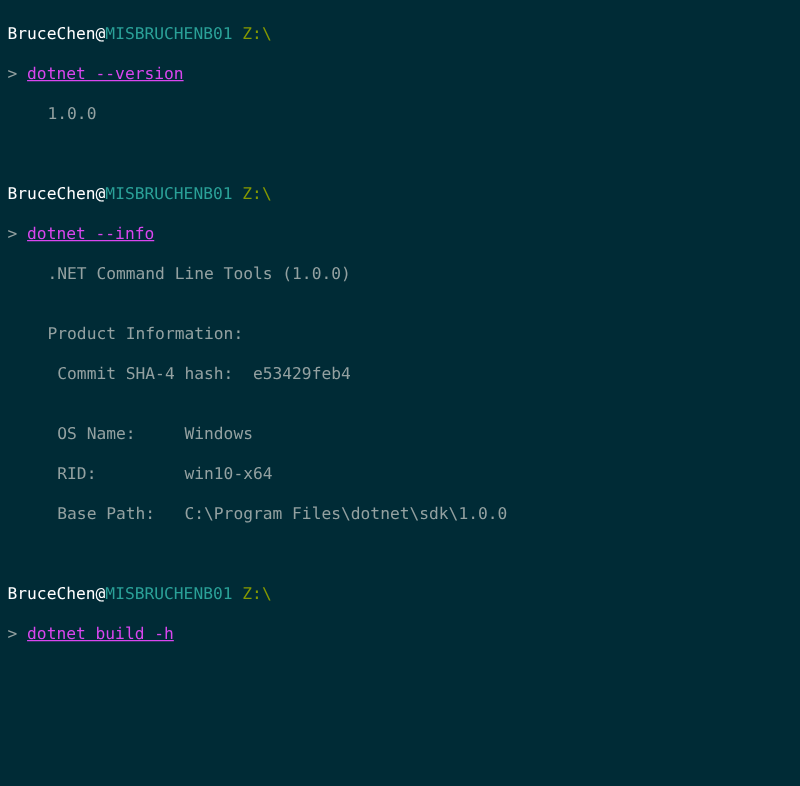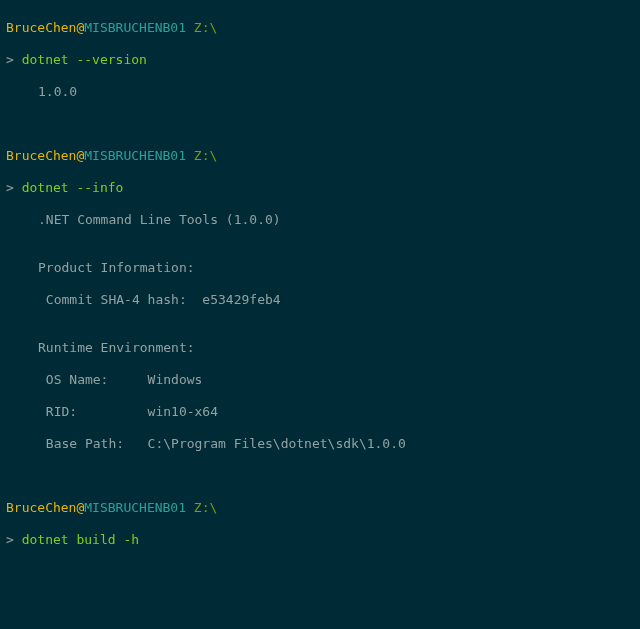--- a/index.html
+++ b/index.html
@@ -11,44 +11,43 @@
     font-size: 13px;
     line-height: 16px;
     width: 640px;
     height: 629px;
     overflow: hidden;
   }
   .terminal {
     padding: 4px 6px;
     white-space: pre;
   }
-  .user { color: #eab308; margin-top: 27px; }
+  .user { color: #ffffff; margin-top: 27px; }
   .host { color: #2aa198; margin-top: 20px; }
   .path { color: #859900; }
   .promptsym { color: #93a1a1; }
-  .cmd { color: #84cc16; }
+  .cmd { color: #d946ef; text-decoration: underline; }
   .out { color: #93a1a1; margin-left: 32px; }
   [data-bind] { white-space: pre; }
 </style>
 </head>
 <body>
 
 <div class="terminal">
 <div><span class="user" data-bind="p1.user">BruceChen</span><span class="user" data-bind="p1.at">@</span><span class="host" data-bind="p1.host">MISBRUCHENB01</span><span class="path" data-bind="p1.path"> Z:\</span></div>
 <div><span class="promptsym" data-bind="p1.sym">&gt; </span><span class="cmd" data-bind="p1.cmd">dotnet --version</span></div>
 <div class="out" data-bind="out1.l1">1.0.0</div>
 <div class="out"> </div>
 <div><span class="user" data-bind="p2.user">BruceChen</span><span class="user" data-bind="p2.at">@</span><span class="host" data-bind="p2.host">MISBRUCHENB01</span><span class="path" data-bind="p2.path"> Z:\</span></div>
 <div><span class="promptsym" data-bind="p2.sym">&gt; </span><span class="cmd" data-bind="p2.cmd">dotnet --info</span></div>
 <div class="out" data-bind="out2.l0">.NET Command Line Tools (1.0.0)</div>
 <div class="out" data-bind="out2.l1"></div>
 <div class="out" data-bind="out2.l2">Product Information:</div>
 <div class="out" data-bind="out2.l4"> Commit SHA-4 hash:  e53429feb4</div>
 <div class="out" data-bind="out2.l5"></div>
-<div class="out" data-bind="out2.l6">Runtime Environment:</div>
 <div class="out" data-bind="out2.l7"> OS Name:     Windows</div>
 <div class="out" data-bind="out2.l10"> RID:         win10-x64</div>
 <div class="out" data-bind="out2.l11"> Base Path:   C:\Program Files\dotnet\sdk\1.0.0</div>
 <div class="out"> </div>
 <div><span class="user" data-bind="p3.user">BruceChen</span><span class="user" data-bind="p3.at">@</span><span class="host" data-bind="p3.host">MISBRUCHENB01</span><span class="path" data-bind="p3.path"> Z:\</span></div>
 <div><span class="promptsym" data-bind="p3.sym">&gt; </span><span class="cmd" data-bind="p3.cmd">dotnet build -h</span></div>
 
 <div class="out" data-bind="out3.l1"></div>
 
 <div class="out" data-bind="out3.l3"></div>

